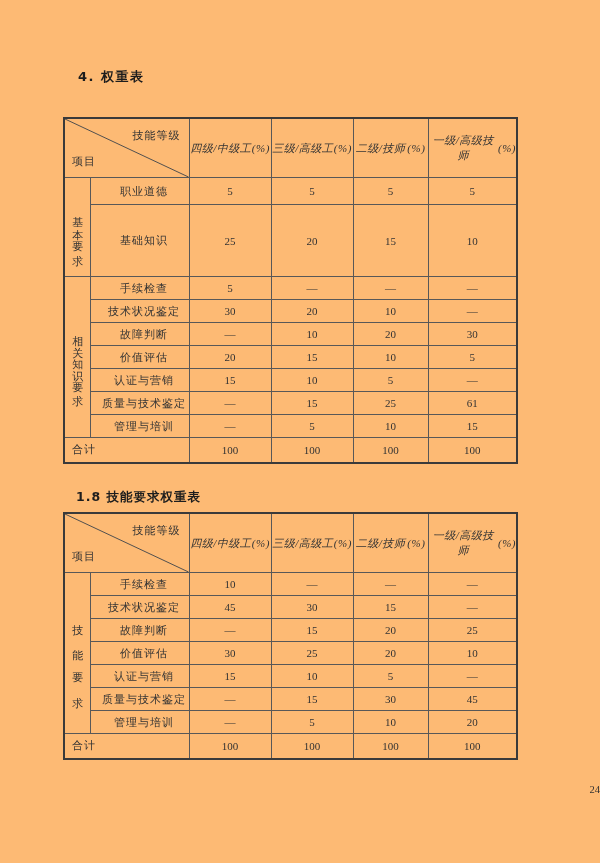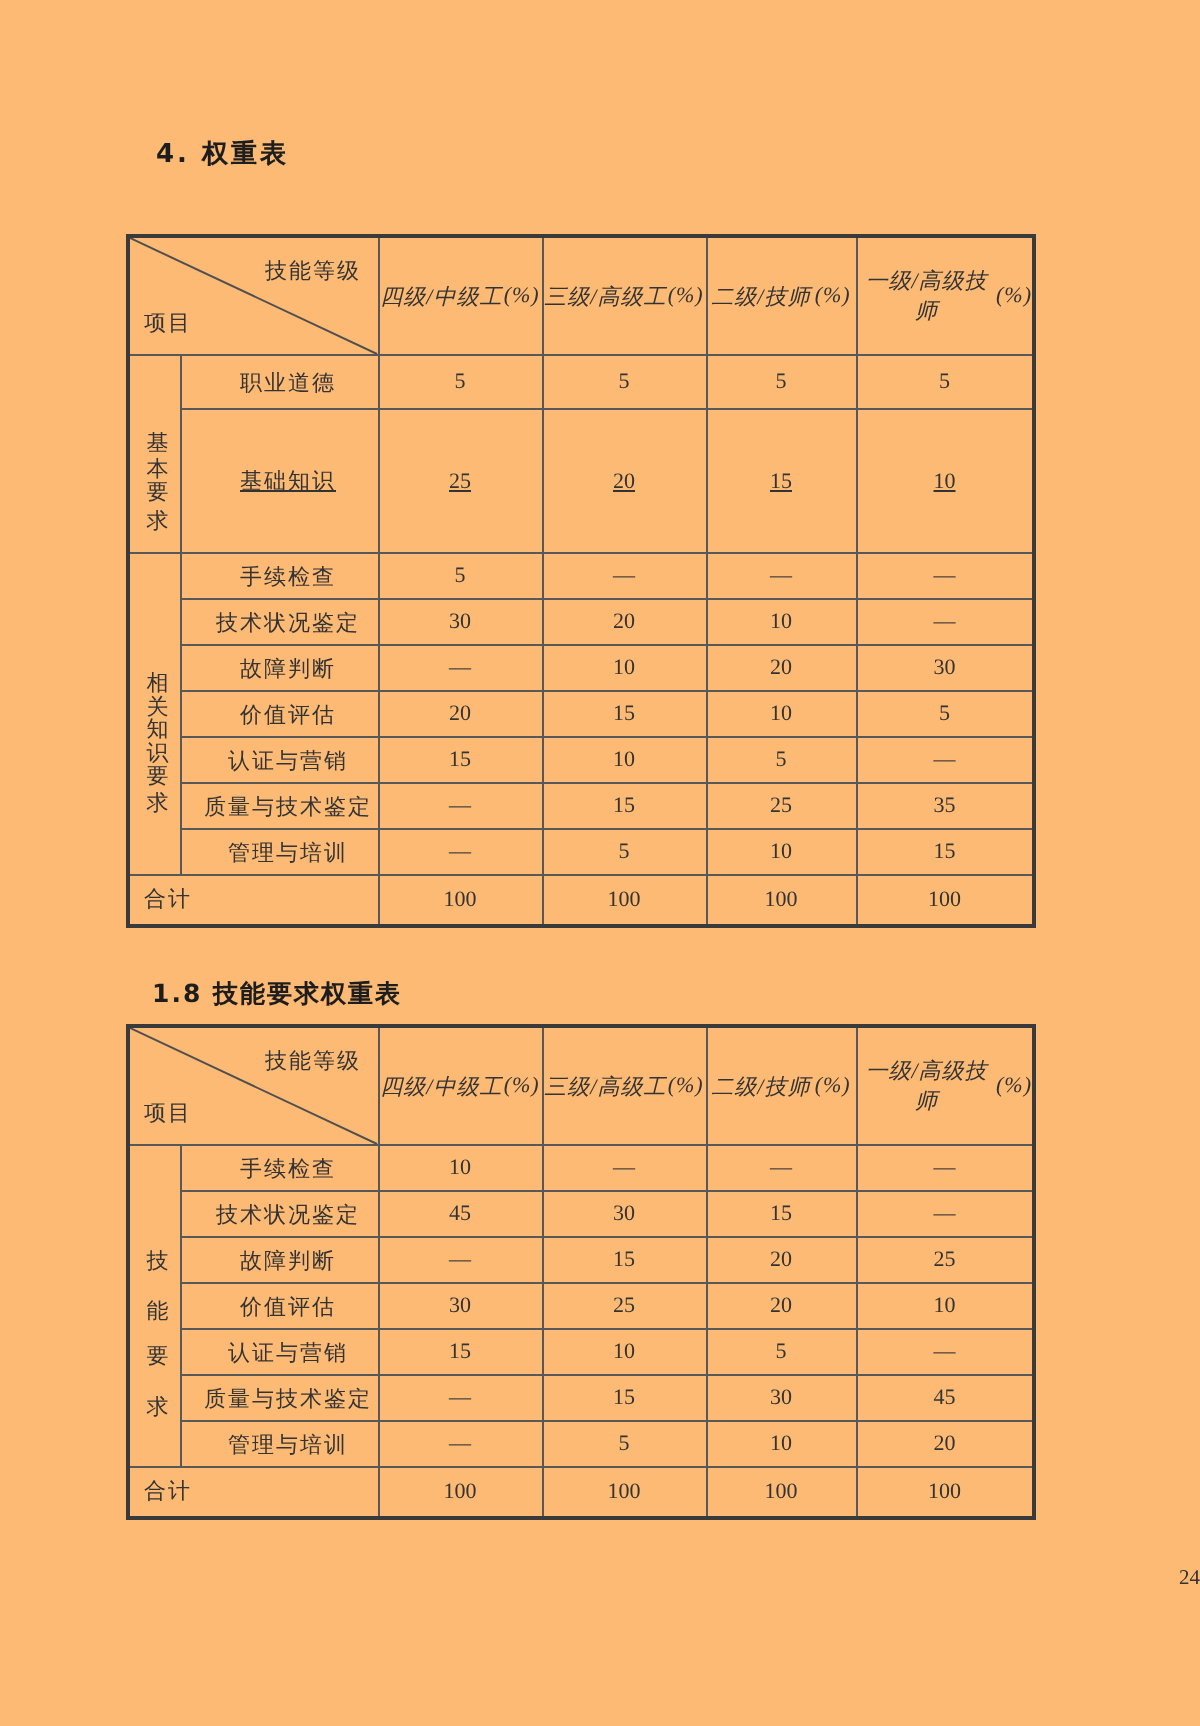--- a/index.html
+++ b/index.html
@@ -72,21 +72,21 @@
     text-align: center;
     vertical-align: middle;
     padding-left: 9px;
     letter-spacing: 1px;
   }
   td.val {
     text-align: center;
     vertical-align: middle;
   }
   tr.r1 td { height: 27px; }
-  tr.r2 td { height: 72px; text-decoration: underline; }
+  tr.r2 td { height: 72px; }
   tr.rn td { height: 23px; }
   tr.tot td { height: 25px; margin-left: 32px; }
   td.totlab {
     text-align: left;
     padding-left: 7px;
     vertical-align: middle;
     letter-spacing: 1px;
   }
   th.diag {
     position: relative;
@@ -230,21 +230,21 @@
       <td class="val">15</td>
       <td class="val">10</td>
       <td class="val">5</td>
       <td class="val">—</td>
     </tr>
     <tr class="rn">
       <td class="item">质量与技术鉴定</td>
       <td class="val">—</td>
       <td class="val">15</td>
       <td class="val">25</td>
-      <td class="val">35</td>
+      <td class="val">61</td>
     </tr>
     <tr class="rn">
       <td class="item">管理与培训</td>
       <td class="val">—</td>
       <td class="val">5</td>
       <td class="val">10</td>
       <td class="val">15</td>
     </tr>
     <tr class="tot">
       <td class="totlab" colspan="2">合计</td>

